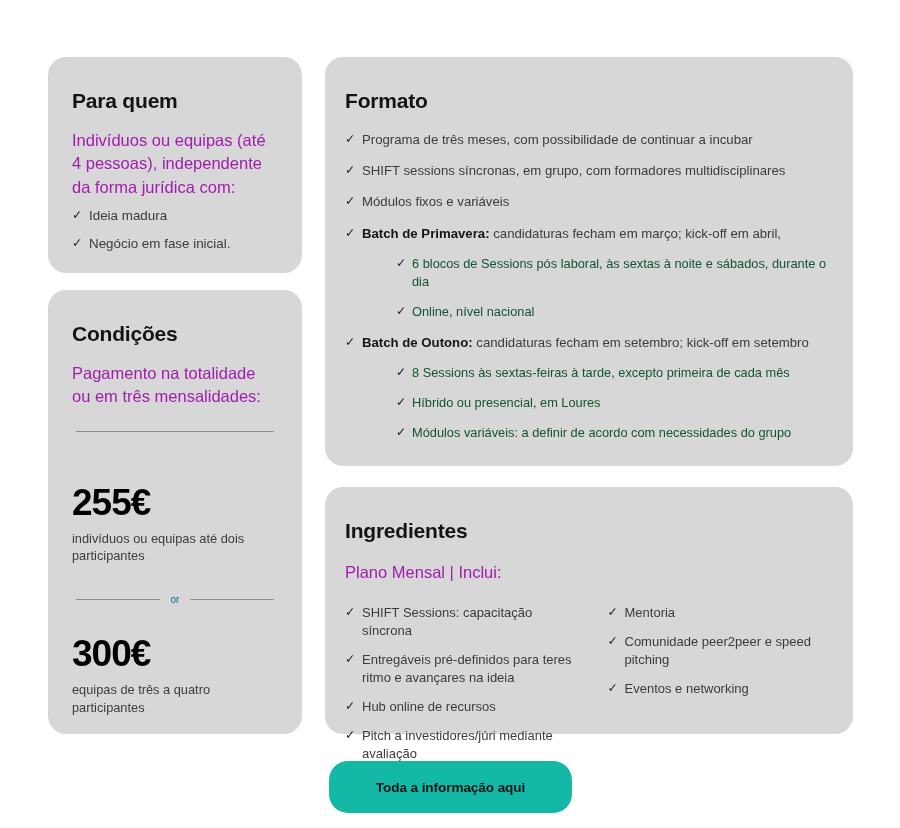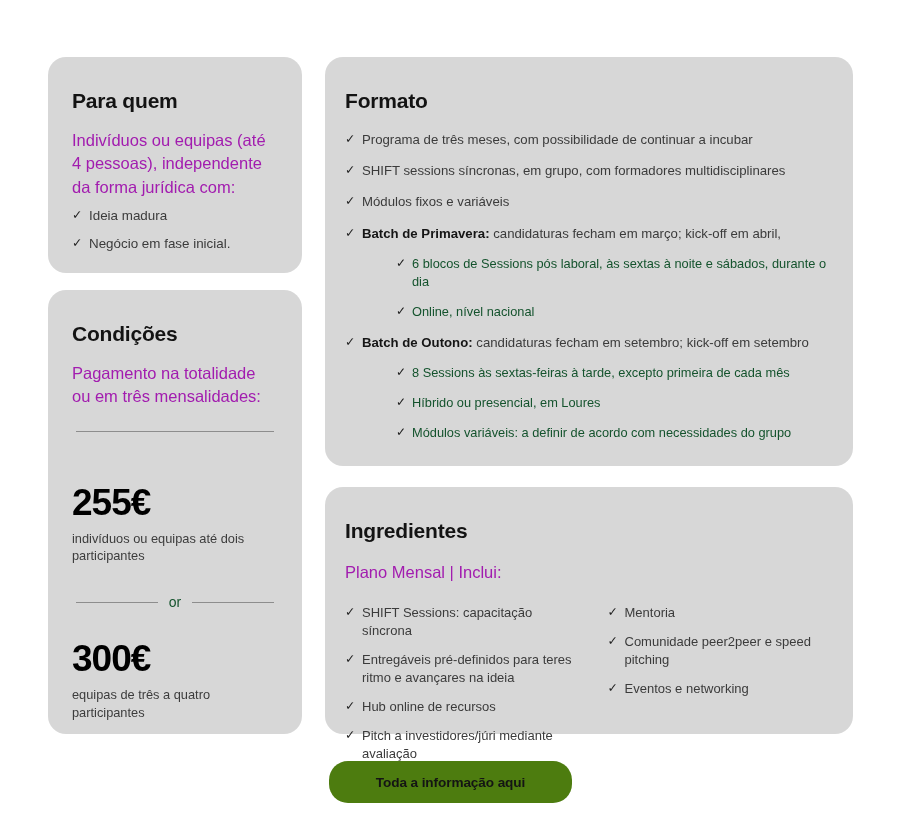--- a/index.html
+++ b/index.html
@@ -128,22 +128,22 @@
   }
 
   .or-divider {
     display: flex;
     align-items: center;
     gap: 11px;
     margin: 30px 4px 30px 4px;
   }
   .or-divider .or-line { flex: 1; height: 1px; background: #8d8d8d; }
   .or-divider .or-label {
-    font-size: 14px;
-    color: #14532d;
+    font-size: 10px;
+    color: #0369a1;
   }
 
   .spacer-price { height: 52px; }
 
   
   .ing-cols {
     display: flex;
     gap: 28px;
     margin-top: 12px;
   }
@@ -152,22 +152,22 @@
     font-size: 13px;
     margin-bottom: 11px;
   }
 
   
   #cta-button {
     position: absolute;
     left: 329px;
     top: 761px;
     width: 243px;
-    height: 42px;
-    background: #4d7c0f;
+    height: 52px;
+    background: #14b8a6;
     border: none;
     border-radius: 19px;
     font-family: "Liberation Sans", sans-serif;
     font-size: 13.6px;
     font-weight: bold;
     color: #141414;
     letter-spacing: -0.1px;
     cursor: pointer;
   }
 </style>

